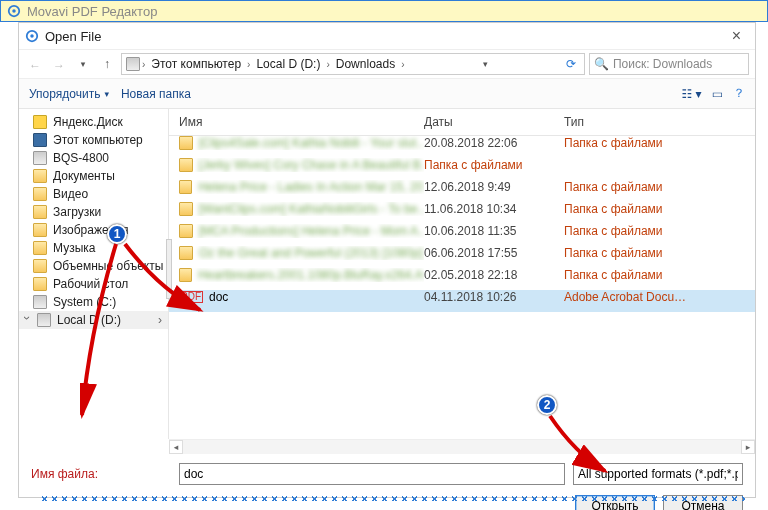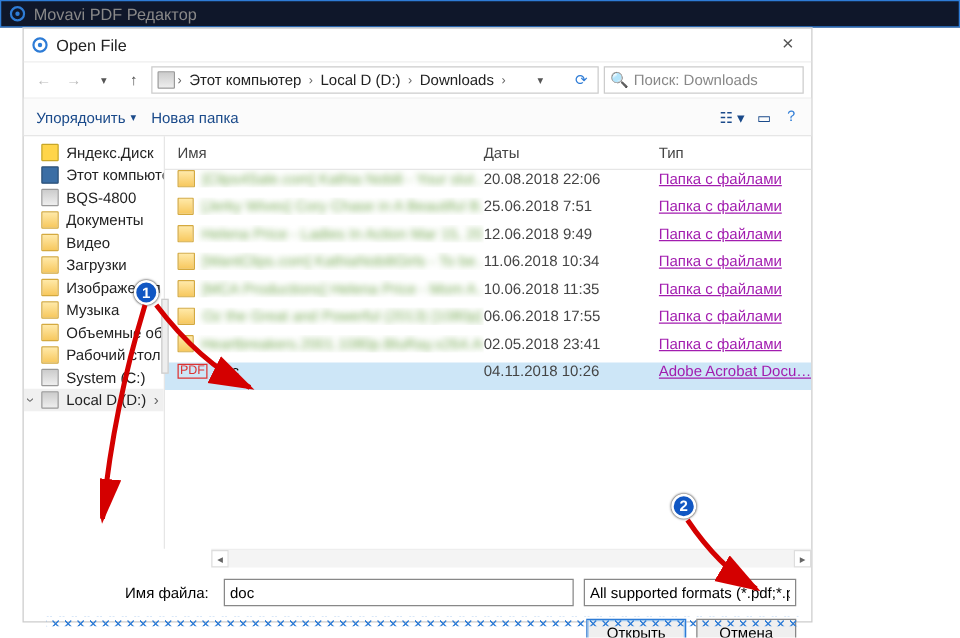--- a/index.html
+++ b/index.html
@@ -1,22 +1,22 @@
 <!DOCTYPE html>
 <html><head>
 <meta charset="utf-8">
 <style>
 * { margin: 0; padding: 0; box-sizing: border-box; font-family: "Segoe UI", Tahoma, sans-serif; font-size: 12px; }
 body { background: #fff; width: 768px; height: 510px; overflow: hidden; position: relative; }
 
-.outer-title { display: flex; align-items: center; height: 22px; border: 1px solid #2e7cd6; background: #0f172a; }
+.outer-title { display: flex; align-items: center; height: 22px; border: 1px solid #2e7cd6; background: #fef9c3; }
 .outer-icon { width: 14px; height: 14px; margin: 0 6px; }
 .outer-title-text { color: #888; font-size: 13px; }
 
-.dialog { position: absolute; top: 22px; left: 18px; width: 632px; height: 476px; border: 1px solid #ccc; background: #fff; }
+.dialog { position: absolute; top: 22px; left: 18px; width: 738px; height: 476px; border: 1px solid #ccc; background: #fff; }
 .dialog-header { display: flex; align-items: center; height: 26px; padding: 0 6px; }
 .dlg-icon { width: 14px; height: 14px; margin-right: 6px; }
 .dlg-title { font-size: 13px; color: #222; }
 .dlg-close { margin-left: auto; font-size: 16px; color: #555; padding: 0 8px; cursor: pointer; }
 
 .nav-row { display: flex; align-items: center; height: 30px; padding: 0 6px; border-top: 1px solid #eee; border-bottom: 1px solid #eee; gap: 4px; }
 .nav-btn { width: 20px; height: 20px; display: flex; align-items: center; justify-content: center; color: #555; }
 .nav-btn.disabled { color: #bbb; }
 .crumb-box { flex: 1; display: flex; align-items: center; border: 1px solid #ccc; height: 22px; padding: 0 4px; gap: 2px; }
 .crumb-icon { width: 14px; height: 14px; }
@@ -39,33 +39,33 @@
 .filesplit { display: flex; flex-direction: column; flex: 1; position: relative; }
 .cols { display: flex; border-bottom: 1px solid #e6e6e6; padding: 6px 0; color: #444; }
 .col-name { width: 255px; padding-left: 10px; }
 .col-date { width: 140px; }
 .col-type { flex: 1; }
 .rows { flex: 1; overflow: hidden; }
 .row { display: flex; align-items: flex-start; height: 22px; }
 .row.selected { background: #cde6f7; }
 .cell-name { width: 255px; display: flex; align-items: center; gap: 6px; padding-left: 10px; overflow: hidden; }
 .cell-date { width: 140px; color: #444; }
-.cell-type { flex: 1; color: #a21caf; overflow: hidden; white-space: nowrap; text-decoration: underline; }
+.cell-type { flex: 1; color: #c2410c; overflow: hidden; white-space: nowrap; }
 .folder-ic { width: 14px; height: 14px; }
 .blur-text { filter: blur(2.5px); color: #7a5; white-space: nowrap; overflow: hidden; }
 .pdf-ic { color: #d33; font-size: 10px; border: 1px solid #d33; padding: 0 1px; line-height: 10px; }
 
 .splitter { width: 6px; height: 60px; background: #eee; border: 1px solid #ccc; position: absolute; left: -3px; top: 130px; }
 .scrollbar { display: flex; align-items: center; height: 14px; border-top: 1px solid #eee; margin-left: 150px; }
 .sb-arrow { width: 14px; height: 14px; display: flex; align-items: center; justify-content: center; font-size: 9px; color: #666; border: 1px solid #ddd; }
 .sb-track { flex: 1; height: 14px; background: #f4f4f4; }
 
 .footer { padding: 10px 12px; display: flex; flex-direction: column; gap: 10px; }
 .fn-row { display: flex; align-items: center; gap: 8px; }
-.fn-label { width: 140px; text-align: right; color: #000000; padding-right: 4px;}
+.fn-label { width: 140px; color: #b91c1c; padding-right: 4px;}
 .fn-input { flex: 1; border: 1px solid #888; height: 22px; padding: 0 4px; background: #fff; }
 .filter-select { width: 170px; border: 1px solid #888; height: 22px; padding: 0 4px; display: flex; align-items: center; overflow: hidden; white-space: nowrap; }
 .btn-row { display: flex; justify-content: flex-end; gap: 8px; }
 .btn { width: 80px; height: 22px; border: 1px solid #888; background: #efefef; display: flex; align-items: center; justify-content: center; }
 .btn.primary { border: 1px solid #2e7cd6; box-shadow: 0 0 0 1px #9cc7f0 inset; }
 
 
 .i-folder { background: linear-gradient(#ffe9a8,#f7c85e); border: 1px solid #d4a93e; border-radius: 1px; }
 .i-disk { background: linear-gradient(#ccc,#eee); border: 1px solid #999; border-radius: 1px; }
 .i-pc { background: #3b6ea5; border: 1px solid #2a4f77; border-radius: 1px; }
@@ -204,21 +204,20 @@
               <span class="blur-text">[Clips4Sale.com] Kathia Nobili - Your slut…</span>
             </div>
             <div class="cell-date">20.08.2018 22:06</div>
             <div class="cell-type">Папка с файлами</div>
           </div>
           <div class="row">
             <div class="cell-name">
               <div class="folder-ic i-folder"></div>
               <span class="blur-text">[Jerky Wives] Cory Chase in A Beautiful B…</span>
             </div>
-            <div class="cell-date">25.06.2018 7:51</div>
             <div class="cell-type">Папка с файлами</div>
           </div>
           <div class="row">
             <div class="cell-name">
               <div class="folder-ic i-folder"></div>
               <span class="blur-text">Helena Price - Ladies In Action Mar 15, 2018</span>
             </div>
             <div class="cell-date">12.06.2018 9:49</div>
             <div class="cell-type">Папка с файлами</div>
           </div>
@@ -244,21 +243,21 @@
               <span class="blur-text">Oz the Great and Powerful (2013) [1080p]</span>
             </div>
             <div class="cell-date">06.06.2018 17:55</div>
             <div class="cell-type">Папка с файлами</div>
           </div>
           <div class="row">
             <div class="cell-name">
               <div class="folder-ic i-folder"></div>
               <span class="blur-text">Heartbreakers.2001.1080p.BluRay.x264.AC…</span>
             </div>
-            <div class="cell-date">02.05.2018 23:41</div>
+            <div class="cell-date">02.05.2018 22:18</div>
             <div class="cell-type">Папка с файлами</div>
           </div>
           <div class="row selected">
             <div class="cell-name">
               <span class="pdf-ic">PDF</span>
               <span>doc</span>
             </div>
             <div class="cell-date">04.11.2018 10:26</div>
             <div class="cell-type">Adobe Acrobat Docu…</div>
           </div>

